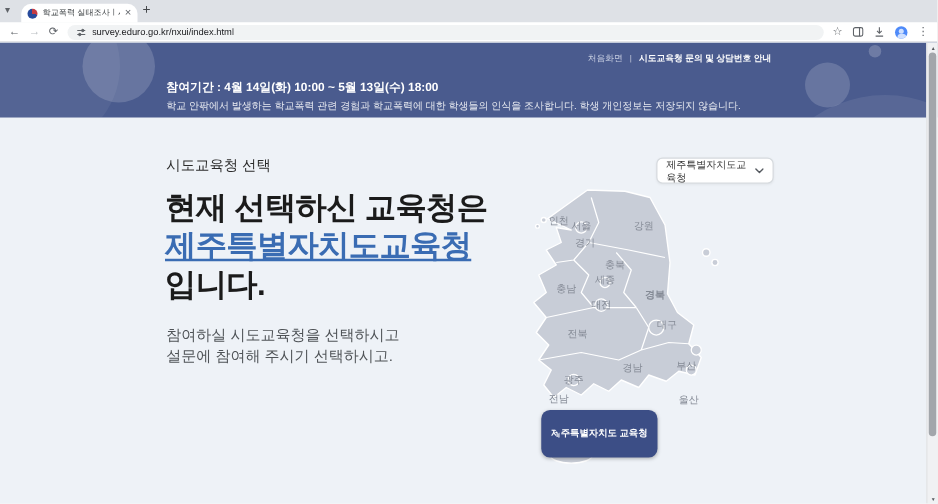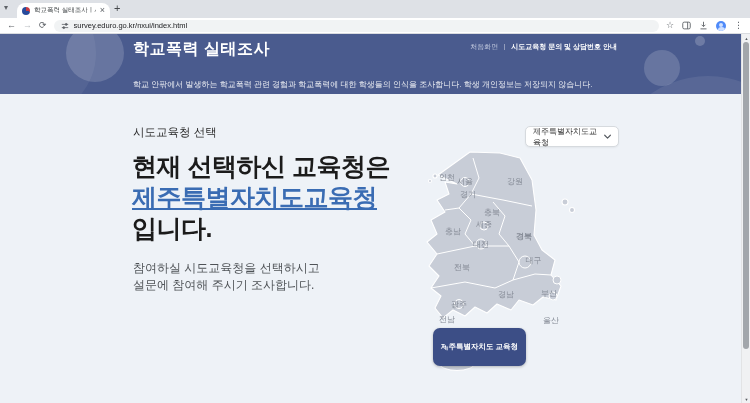--- a/index.html
+++ b/index.html
@@ -116,38 +116,38 @@
   </div>
 
   <div class="page">
 
     <div class="hero">
       <div class="bubble bub1"></div>
       <div class="bubble bub2"></div>
       <div class="bubble bub3"></div>
       <div class="bubble bub4"></div>
       <div class="bubble bub5"></div>
-      <div class="hero-title">학교폭력 실태조사</div>
+      <div class="hero-period">참여기간 : 4월 14일(화) 10:00 ~ 5월 13일(수) 18:00</div>
       <div class="hero-desc">학교 안팎에서 발생하는 학교폭력 관련 경험과 학교폭력에 대한 학생들의 인식을 조사합니다. 학생 개인정보는 저장되지 않습니다.</div>
       <div class="hero-nav">
         <span class="nav-home">처음화면</span>
         <span class="sep"></span>
         <span class="nav-contact">시도교육청 문의 및 상담번호 안내</span>
       </div>
     </div>
 
     <div class="section-title">시도교육청 선택</div>
     <div class="headline">
       <div>현재 선택하신 교육청은</div>
       <a href="#">제주특별자치도교육청</a>
       <div>입니다.</div>
     </div>
     <div class="instruction">
       <div>참여하실 시도교육청을 선택하시고</div>
-      <div>설문에 참여해 주시기 조사합니다.</div>
+      <div>설문에 참여해 주시기 선택하시고.</div>
     </div>
 
     <div class="dropdown">
       <span class="dropdown-text">제주특별자치도교육청</span>
       <svg width="8" height="6" viewBox="0 0 10 7">
         <path d="M1 1l4 4 4-4" fill="none" stroke="#555a60" stroke-width="1.6" stroke-linecap="round" stroke-linejoin="round"></path>
       </svg>
     </div>
 
     <div class="map-wrap">

